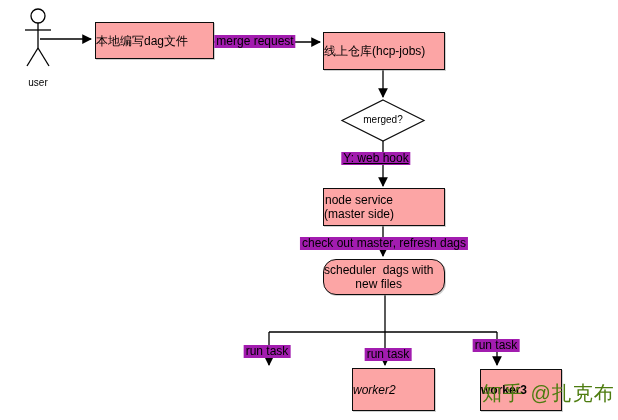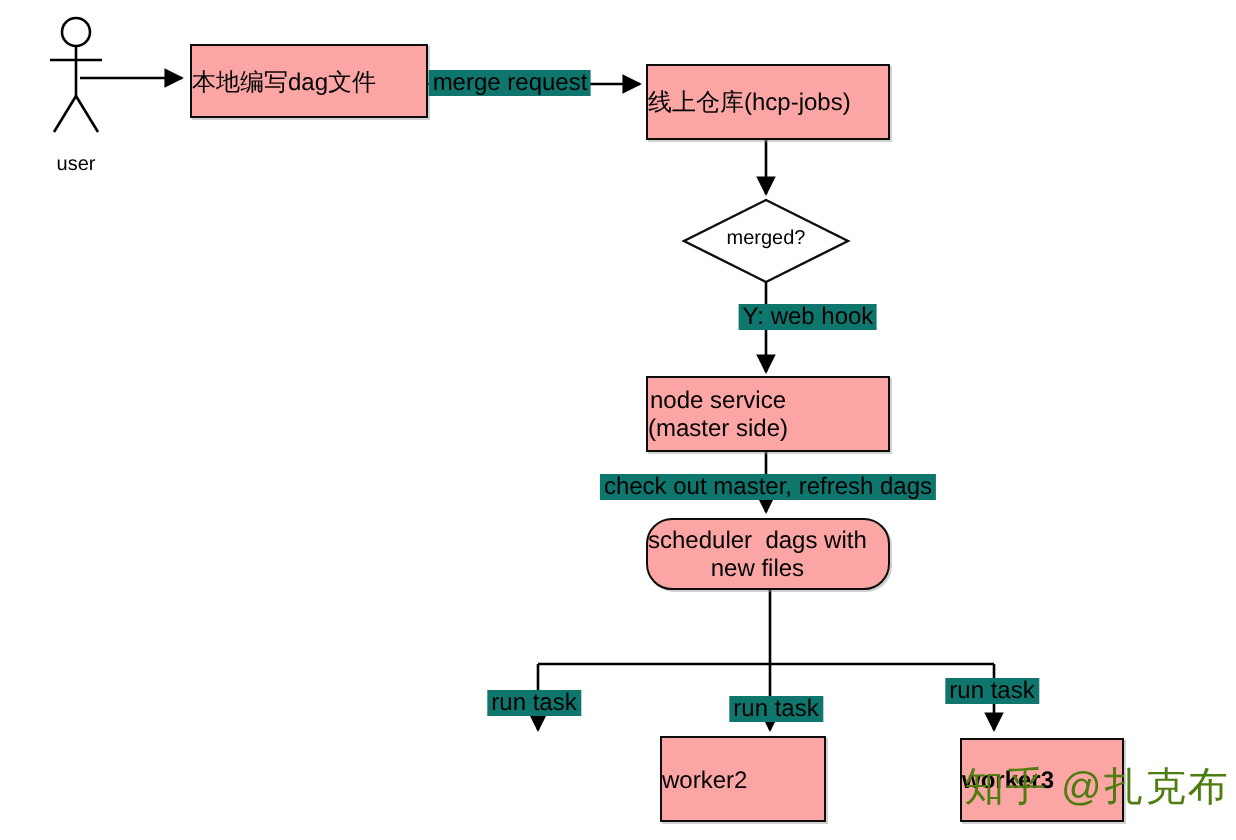--- a/index.html
+++ b/index.html
@@ -24,21 +24,21 @@
     display: flex;
     align-items: center;
     text-align: center;
     font-size: 12px;
     line-height: 14px;
     box-shadow: 1px 1px 0 rgba(150,150,150,0.45);
   }
   .box.multiline { white-space: pre-wrap; }
   .edge-label {
     position: absolute;
-    background: #0f766e;
+    background: #a21caf;
     font-size: 12px;
     line-height: 13px;
     white-space: nowrap;
     text-align: center;
     padding: 0 2px;
     transform: translateX(-50%);
   }
   .node-label {
     position: absolute;
     font-size: 10px;
@@ -108,31 +108,31 @@
     <span style="white-space:pre-wrap;">node service
 (master side)</span>
   </div>
 
   <div class="box multiline" style="left:323px; top:259px; width:120px; height:34px;border-radius:13px;">
     <span style="white-space:pre-wrap;">scheduler  dags with
 new files</span>
   </div>
 
 
-  <div class="box" style="left:330px; top:368px; width:81px; height:41px;">
+  <div class="box" style="left:352px; top:368px; width:81px; height:41px;font-style:italic;">
     <span>worker2</span>
   </div>
 
   <div class="box" style="left:480px; top:369px; width:80px; height:40px;font-weight:bold;">
     <span>worker3</span>
   </div>
 
   <div class="edge-label" style="left:255px; top:35px;">merge request</div>
 
-  <div class="edge-label" style="left:404px; top:152px;">Y: web hook</div>
+  <div class="edge-label" style="left:376px; top:152px;text-decoration:underline;">Y: web hook</div>
 
   <div class="edge-label" style="left:384px; top:237px;">check out master, refresh dags</div>
 
 
   <div class="edge-label" style="left:267px; top:345px;">run task</div>
 
   <div class="edge-label" style="left:388px; top:348px;">run task</div>
 
   <div class="edge-label" style="left:496px; top:339px;">run task</div>
 

